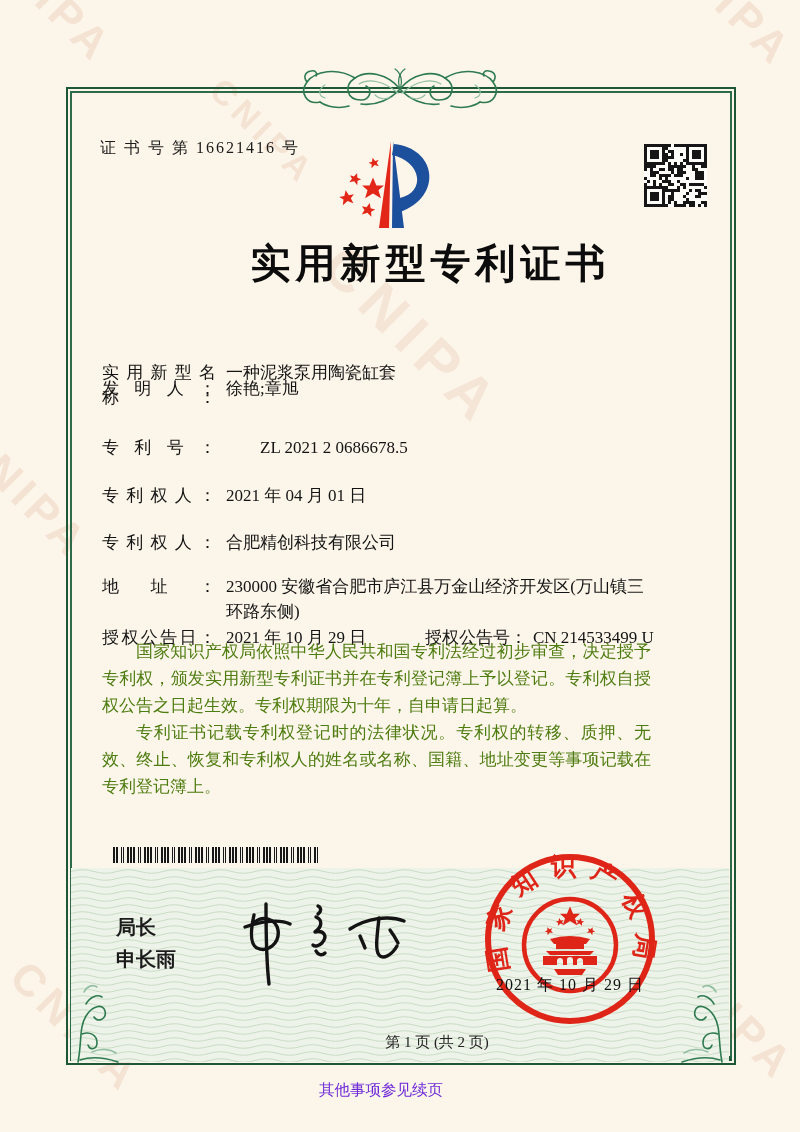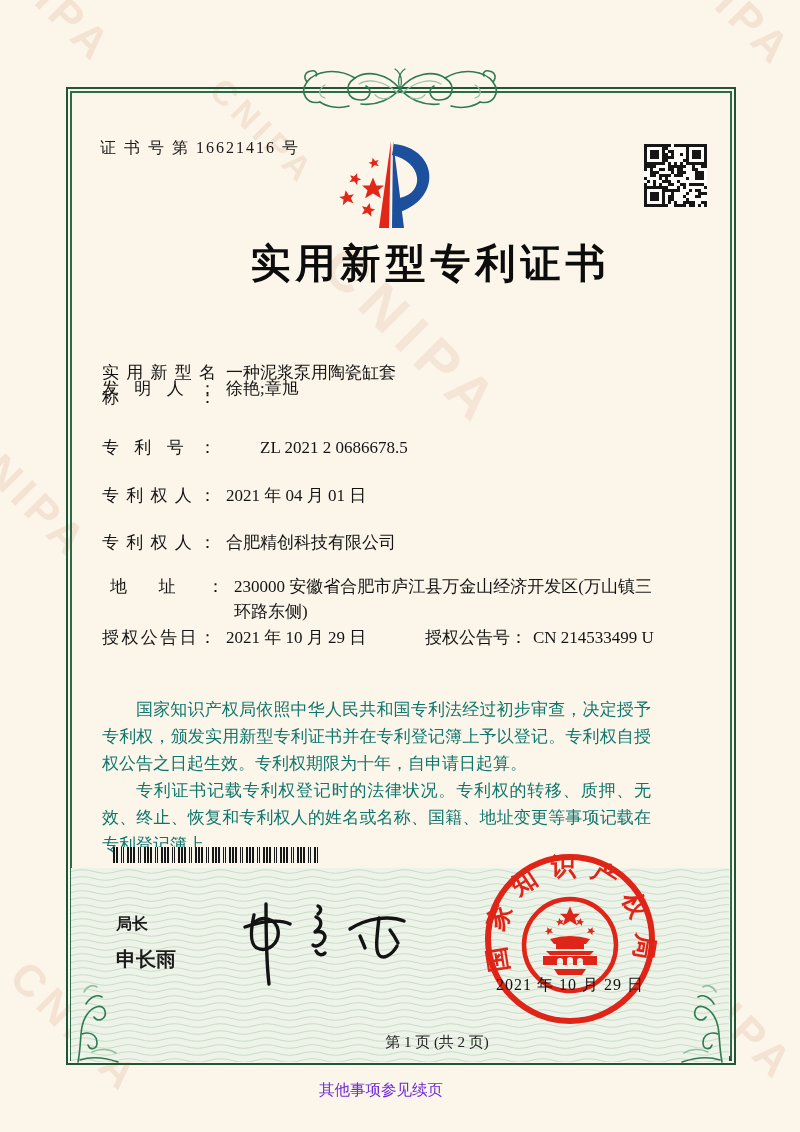--- a/index.html
+++ b/index.html
@@ -25,33 +25,33 @@
 
   .title{left:66px;top:236px;width:729px;text-align:center;font-size:40px;font-weight:bold;
          letter-spacing:5px;color:#0c0c0c;}
 
   .frow{left:102px;width:556px;display:flex;font-size:17px;color:#141414;line-height:25px;}
   .flabel{flex:0 0 114px;text-align:justify;text-align-last:justify;}
   .fvalue{margin-left:10px;max-width:445px;}
   .grant-pair2{position:absolute;left:323px;top:0;display:flex;justify-content:flex-end;}
   .grant-pair2 .g2label{margin-right:6px;}
 
-  .paras{left:102px;top:696px;width:549px;font-size:17px;line-height:27px;color:#0f766e;
+  .paras{left:102px;top:638px;width:549px;font-size:17px;line-height:27px;color:#4d7c0f;
          text-align:justify;}
   .paras p{margin:0;text-indent:2em;}
 
   .barcode{left:113px;top:847px;width:205px;height:16px;z-index:3;
     background:repeating-linear-gradient(90deg,
       #171717 0 2px,#f6f3ea 2px 3px,#171717 3px 5px,#f6f3ea 5px 8px,
       #171717 8px 9px,#f6f3ea 9px 10px,#171717 10px 11px,#f6f3ea 11px 14px,
       #171717 14px 16px,#f6f3ea 16px 17px);}
 
   .waveband{left:71px;top:868px;width:658px;height:194px;z-index:1;}
 
-  .director-label{left:116px;top:914px;font-size:16px;font-weight:bold;z-index:3;
+  .director-label{left:116px;top:914px;font-size:20px;font-weight:bold;z-index:3;
       font-family:"Liberation Sans","DejaVu Sans",sans-serif;color:#1c1c1c;}
   .director-name{left:116px;top:946px;font-size:20px;font-weight:bold;z-index:3;
       font-family:"Liberation Sans","DejaVu Sans",sans-serif;color:#1c1c1c;}
   .signature{left:232px;top:893px;z-index:3;}
 
   .seal{left:482px;top:851px;z-index:3;}
   .seal-date{left:494px;top:975px;width:152px;text-align:center;font-size:16px;
       letter-spacing:1px;color:#121212;z-index:4;}
 
   .page-info{left:66px;top:1033px;width:742px;text-align:center;font-size:15px;color:#222;z-index:2;}
@@ -376,21 +376,21 @@
     <span class="fvalue">ZL 2021 2 0686678.5</span>
   </div>
   <div class="abs frow" style="top:483px;">
     <span class="flabel">专利权人：</span>
     <span class="fvalue">2021 年 04 月 01 日</span>
   </div>
   <div class="abs frow" style="top:530px;">
     <span class="flabel">专利权人：</span>
     <span class="fvalue">合肥精创科技有限公司</span>
   </div>
-  <div class="abs frow" style="top:574px;margin-left:8px;">
+  <div class="abs frow" style="top:574px;">
     <span class="flabel">地址：</span>
     <span class="fvalue">230000  安徽省合肥市庐江县万金山经济开发区(万山镇三环路东侧)</span>
   </div>
   <div class="abs frow" style="top:625px;position:absolute;">
     <span class="flabel">授权公告日：</span>
     <span class="fvalue">2021 年 10 月 29 日</span>
     <span class="grant-pair2">
       <span class="g2label">授权公告号：</span>
       <span>CN 214533499 U</span>
     </span>

